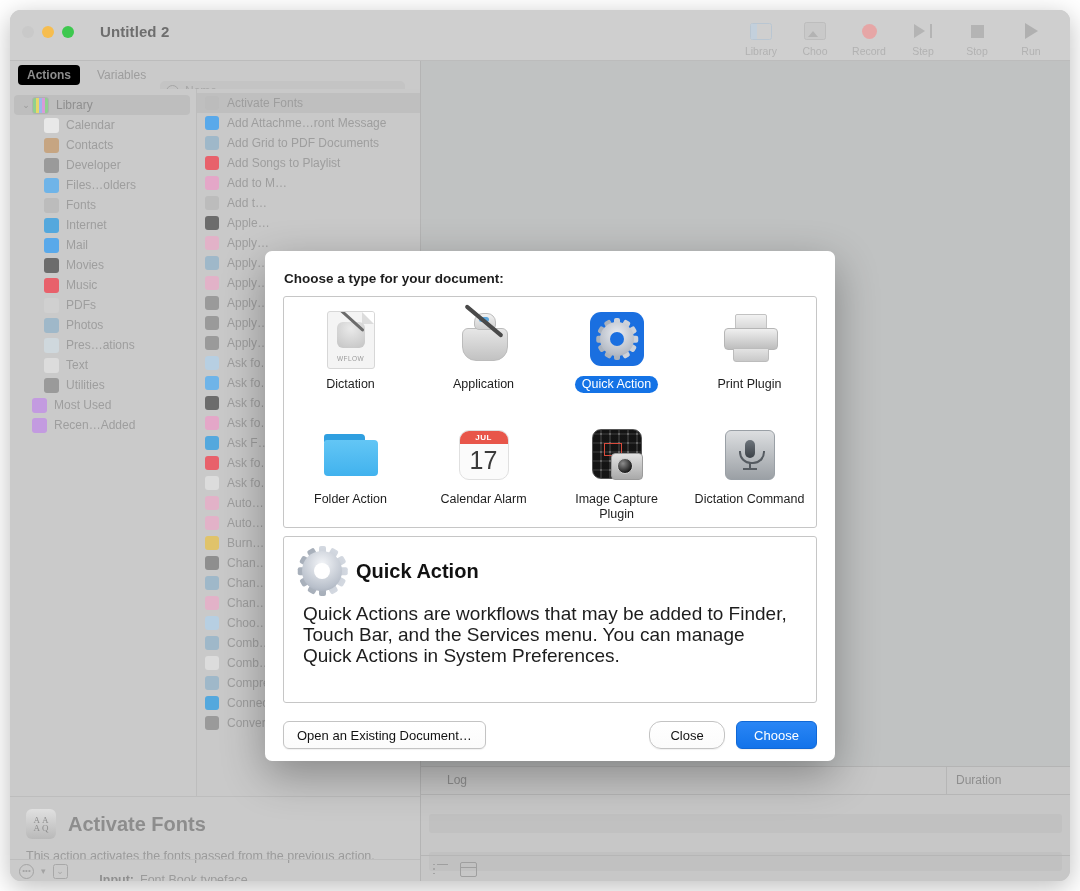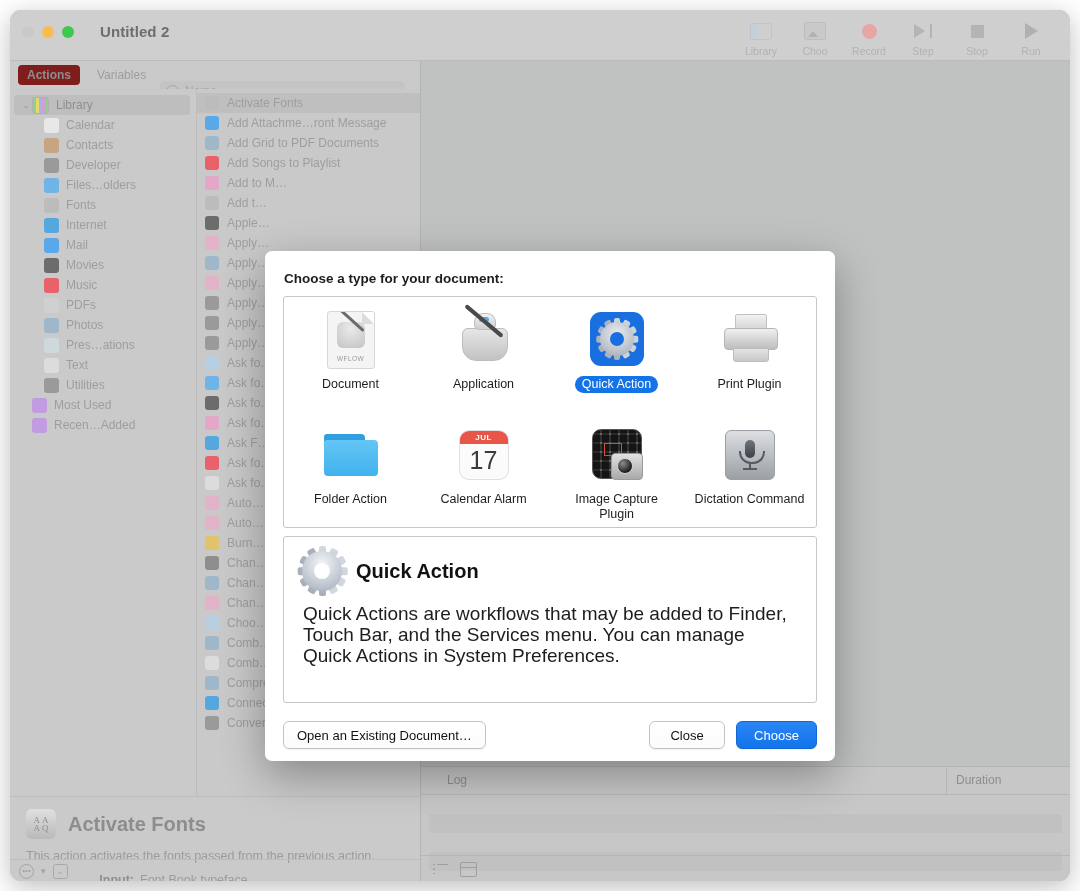--- a/index.html
+++ b/index.html
@@ -49,21 +49,21 @@
   .ic-stop{width:13px;height:13px;background:#b4b4b4;}
   .ic-run{width:0;height:0;border-top:8px solid transparent;border-bottom:8px solid transparent;border-left:13px solid #b0b0b0;}
   
   .body-area{position:relative;height:821px;}
   .left-pane{position:absolute;left:0;top:0;width:410px;height:735px;background:#cacaca;}
   .tabsrow{position:relative;height:28px;background:#cacaca;}
   .tab{
     position:absolute;top:4px;height:20px;line-height:20px;padding:0 9px;
     font-size:12px;border-radius:4px;color:#9d9d9d;
   }
-  .tab.active{background:#7f1d1d;color:#8d8d8d;font-weight:bold;text-align:center;}
+  .tab.active{background:#000000;color:#8d8d8d;font-weight:bold;text-align:center;}
   #tab-actions{left:8px;}
   #tab-variables{left:78px;}
   .search{
     position:absolute;left:150px;top:20px;width:245px;height:20px;
     background:#c4c4c4;border-radius:5px;display:flex;align-items:center;
   }
   .search-icon{margin-left:6px;width:11px;height:11px;border:1.6px solid #a6a6a6;border-radius:50%;position:relative;}
   .search-icon:after{content:"";position:absolute;right:-4px;bottom:-3px;width:5px;height:1.6px;background:#a6a6a6;transform:rotate(45deg);}
   .search-ph{margin-left:6px;font-size:12px;color:#a8a8a8;}
   .cols{position:absolute;left:0;top:28px;right:0;bottom:0;display:flex;}
@@ -201,21 +201,21 @@
   .desc-text{padding:12px 20px 0 19px;font-size:19px;line-height:21px;color:#1d1d1d;}
   
   .dlg-buttons{position:absolute;left:0;right:0;bottom:14px;height:26px;}
   .btn{
     position:absolute;height:26px;border-radius:6px;border:1px solid #c3c3c3;
     background:linear-gradient(#ffffff,#fbfbfb);
     font-size:13px;color:#121212;display:flex;align-items:center;justify-content:center;
     box-shadow:0 1px 1px rgba(0,0,0,.06);padding:0 13px;
   }
   #btn-open{left:18px;}
-  #btn-close{right:110px;width:74px;padding:0;}
+  #btn-close{right:110px;width:74px;padding:0;border-radius:12px;}
   #btn-choose{right:18px;width:79px;padding:0;background:linear-gradient(#2a86f5,#1273ea);border-color:#1068d6;color:#fff;}
 </style>
 </head>
 <body>
 
 <div class="window">
 
   <div class="titlebar">
     <div class="lights">
       <div class="light close"></div>
@@ -542,21 +542,21 @@
       <div class="type-grid">
 
         <div class="tcell">
           <div class="ticon">
             <div class="i-wflow">
                 <div class="robot"></div>
                 <div class="pipe"></div>
                 <div class="wtext">WFLOW</div>
               </div>
           </div>
-          <div class="tlabel">Document</div>
+          <div class="tlabel">Dictation</div>
         </div>
 
         <div class="tcell">
           <div class="ticon">
             <div class="i-app">
                 <div class="body"></div>
                 <div class="head"></div>
                 <div class="eye"></div>
                 <div class="pipe"></div>
               </div>

